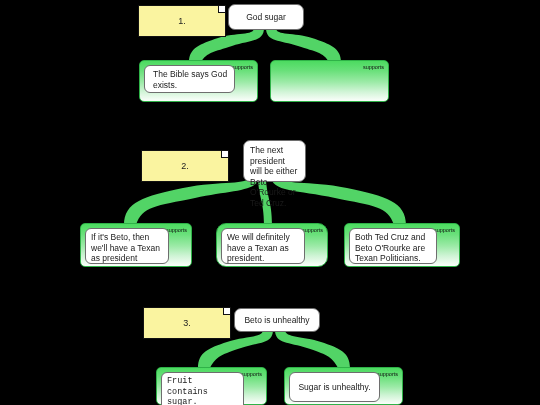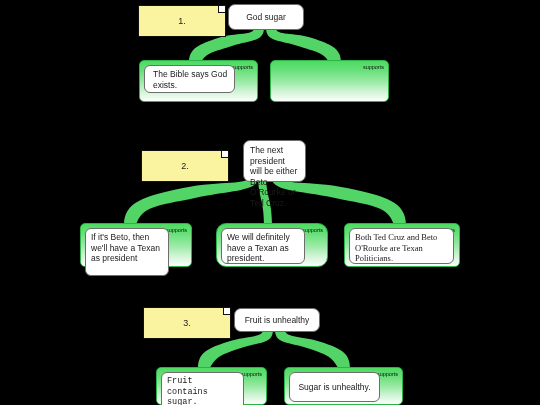--- a/index.html
+++ b/index.html
@@ -158,46 +158,46 @@
     <span class="fold"></span>
     <span class="note-label">2.</span>
   </div>
 
   <div class="claim" style="left:228px; top:140px; width:63px; height:42px;margin-left:15px;">
     <span>The next president will be either Beto O'Rourke or Ted Cruz.</span>
   </div>
 
   <div class="support" style="left:80px; top:223px; width:112px; height:44px;">
     <span class="support-tag">supports</span>
-    <div class="inner" style="width:84px; height:48px;">
+    <div class="inner" style="width:84px; height:36px;">
       <span>If it's Beto, then we'll have a Texan as president</span>
     </div>
   </div>
 
   <div class="support" style="left:216px; top:223px; width:112px; height:44px;border-radius:10px;">
     <span class="support-tag">supports</span>
     <div class="inner" style="width:84px; height:36px;">
       <span>We will definitely have a Texan as president.</span>
     </div>
   </div>
 
   <div class="support" style="left:344px; top:223px; width:116px; height:44px;">
     <span class="support-tag">supports</span>
-    <div class="inner" style="width:105px; height:36px;font-family:Liberation Serif, serif;">
+    <div class="inner" style="width:88px; height:36px;">
       <span>Both Ted Cruz and Beto O'Rourke are Texan Politicians.</span>
     </div>
   </div>
 
   <div class="note" style="left:143px; top:307px; width:88px; height:32px;">
     <span class="fold"></span>
     <span class="note-label">3.</span>
   </div>
 
   <div class="claim center" style="left:234px; top:308px; width:86px; height:24px;">
-    <span>Fruit is unhealthy</span>
+    <span>Beto is unhealthy</span>
   </div>
 
   <div class="support" style="left:156px; top:367px; width:111px; height:38px;">
     <span class="support-tag">supports</span>
     <div class="inner" style="width:83px; height:44px;font-family:Liberation Mono, monospace;">
       <span>Fruit contains sugar.</span>
     </div>
   </div>
 
   <div class="support" style="left:284px; top:367px; width:119px; height:38px;">

